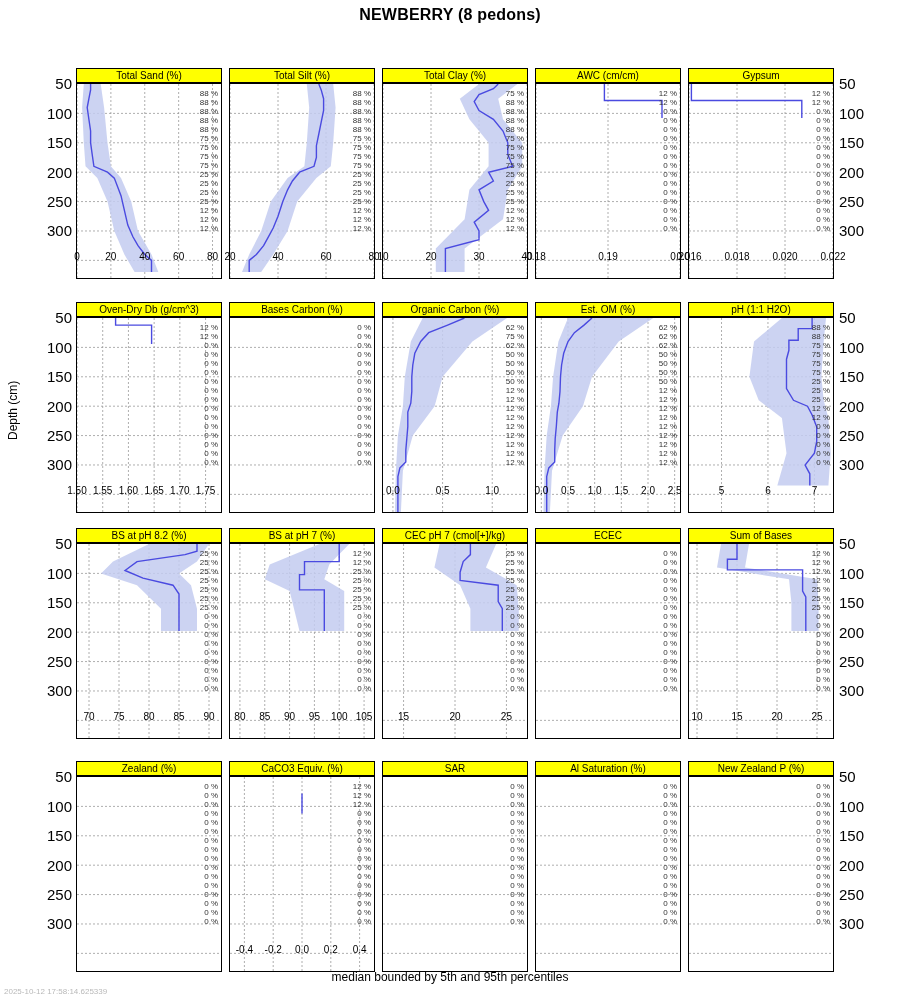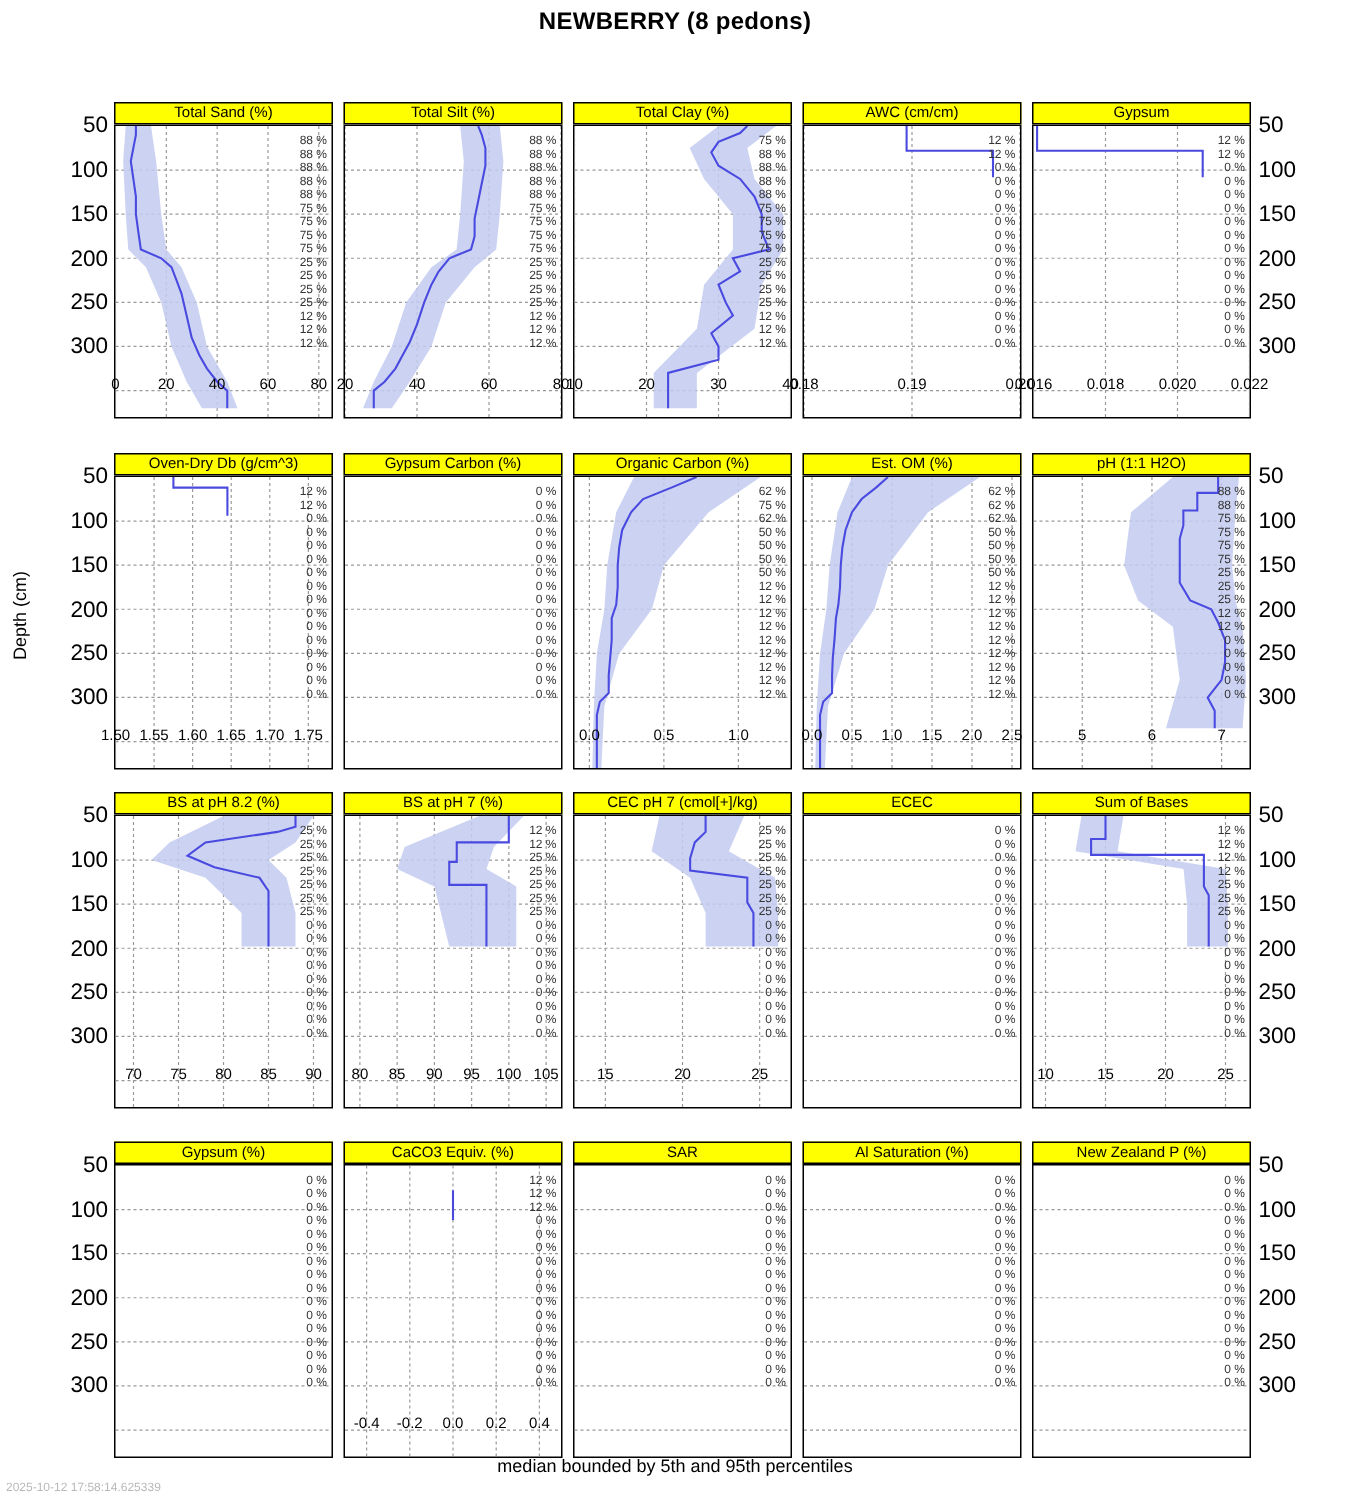--- a/index.html
+++ b/index.html
@@ -372,21 +372,21 @@
     </div>
     <div class="axis-ticks" style="left: 76px; width: 146px; top: 485px; position: absolute;">
       <span style="left: 1px;">1.50</span>
       <span style="left: 26.7143px;">1.55</span>
       <span style="left: 52.4286px;">1.60</span>
       <span style="left: 78.1429px;">1.65</span>
       <span style="left: 103.857px;">1.70</span>
       <span style="left: 129.571px;">1.75</span>
     </div>
     <div class="panel" style="left: 229px; top: 270px; width: 146px; height: 211px;">
-      <div class="panel-strip">Gypsum Carbon (%)</div>
+      <div class="panel-strip">Bases Carbon (%)</div>
       <div class="panel-box" style="height: 196px;">
         <svg width="144" height="194" viewBox="0 0 144 194">
           <line x1="0" x2="144" y1="29.393939393939394" y2="29.393939393939394" stroke="#999999" stroke-width="0.8" stroke-dasharray="2,2"></line>
           <line x1="0" x2="144" y1="58.78787878787879" y2="58.78787878787879" stroke="#999999" stroke-width="0.8" stroke-dasharray="2,2"></line>
           <line x1="0" x2="144" y1="88.18181818181817" y2="88.18181818181817" stroke="#999999" stroke-width="0.8" stroke-dasharray="2,2"></line>
           <line x1="0" x2="144" y1="117.57575757575758" y2="117.57575757575758" stroke="#999999" stroke-width="0.8" stroke-dasharray="2,2"></line>
           <line x1="0" x2="144" y1="146.96969696969697" y2="146.96969696969697" stroke="#999999" stroke-width="0.8" stroke-dasharray="2,2"></line>
           <line x1="0" x2="144" y1="176.36363636363635" y2="176.36363636363635" stroke="#999999" stroke-width="0.8" stroke-dasharray="2,2"></line>
         </svg>
       </div>
@@ -739,21 +739,21 @@
         <div style="height: 9px;">0 %</div>
       </div>
     </div>
     <div class="axis-ticks" style="left: 688px; width: 146px; top: 711px; position: absolute;">
       <span style="left: 9px;">10</span>
       <span style="left: 49px;">15</span>
       <span style="left: 89px;">20</span>
       <span style="left: 129px;">25</span>
     </div>
     <div class="panel" style="left: 76px; top: 729px; width: 146px; height: 211px;">
-      <div class="panel-strip">Gypsum (%)</div>
+      <div class="panel-strip">Zealand (%)</div>
       <div class="panel-box" style="height: 196px;">
         <svg width="144" height="194" viewBox="0 0 144 194">
           <line x1="0" x2="144" y1="29.393939393939394" y2="29.393939393939394" stroke="#999999" stroke-width="0.8" stroke-dasharray="2,2"></line>
           <line x1="0" x2="144" y1="58.78787878787879" y2="58.78787878787879" stroke="#999999" stroke-width="0.8" stroke-dasharray="2,2"></line>
           <line x1="0" x2="144" y1="88.18181818181817" y2="88.18181818181817" stroke="#999999" stroke-width="0.8" stroke-dasharray="2,2"></line>
           <line x1="0" x2="144" y1="117.57575757575758" y2="117.57575757575758" stroke="#999999" stroke-width="0.8" stroke-dasharray="2,2"></line>
           <line x1="0" x2="144" y1="146.96969696969697" y2="146.96969696969697" stroke="#999999" stroke-width="0.8" stroke-dasharray="2,2"></line>
           <line x1="0" x2="144" y1="176.36363636363635" y2="176.36363636363635" stroke="#999999" stroke-width="0.8" stroke-dasharray="2,2"></line>
         </svg>
       </div>

